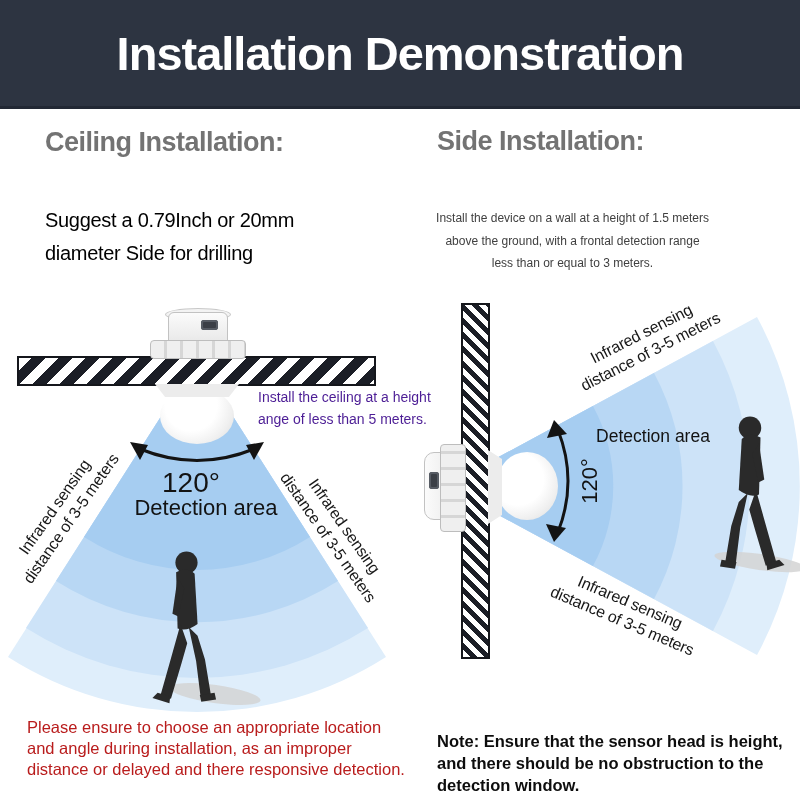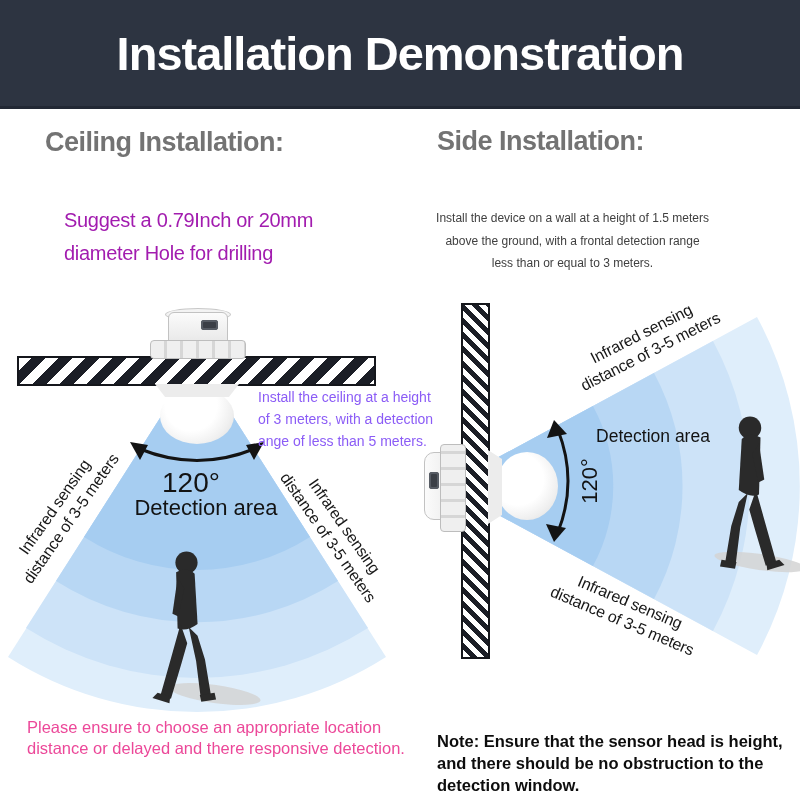--- a/index.html
+++ b/index.html
@@ -33,31 +33,31 @@
   .usb-r{left:429px;top:472px;width:10px;height:17px;border-radius:3px;background:#3b3f46;box-shadow:inset 0 0 0 2px #575c64;}
   .nut-r{left:440px;top:444px;width:24px;height:86px;border:1px solid #bdbdbd;border-radius:4px;
          background:repeating-linear-gradient(0deg,#efefef 0 13px,#d6d6d6 13px 16px);}
   .collar-r{left:488px;top:450px;width:14px;height:74px;background:#ececec;
             clip-path:polygon(0 0,100% 12%,100% 88%,0 100%);}
   .dome-r{left:496px;top:452px;width:62px;height:68px;border-radius:50%;
           background:radial-gradient(circle at 35% 40%,#ffffff 45%,#efefef 70%,#d8d8d8 100%);}
   
   .lbl{position:absolute;z-index:4;}
   .sec-head{font-size:27px;font-weight:600;letter-spacing:-0.5px;color:#737373;}
-  .suggest{left:64px;top:204px;font-size:20px;line-height:33px;letter-spacing:-0.3px;color:#a21caf;}
+  .suggest{left:45px;top:204px;font-size:20px;line-height:33px;letter-spacing:-0.3px;color:#000000;}
   .side-desc{left:365px;top:207px;width:415px;text-align:center;font-size:12px;line-height:22.5px;color:#404040;}
-  .install-note{left:258px;top:386px;font-size:14px;line-height:22px;color:#8b5cf6;}
+  .install-note{left:258px;top:386px;font-size:14px;line-height:22px;color:#4c1d95;}
   .angle-big{font-size:28px;color:#131313;}
   .det-area-l{font-size:22px;color:#131313;}
   .det-area-r{font-size:17.5px;color:#131313;}
   .angle-r{font-size:22px;color:#131313;}
   .ir-label{position:absolute;z-index:4;text-align:center;font-size:16px;line-height:20px;
             color:#171717;white-space:nowrap;letter-spacing:-0.2px;}
   .center{transform:translate(-50%,-50%);}
-  .foot-l{left:27px;top:717px;font-size:16.5px;line-height:21px;color:#ec4899;}
+  .foot-l{left:27px;top:717px;font-size:16.5px;line-height:21px;color:#b91c1c;}
   .foot-r{left:437px;top:730px;font-size:16.5px;line-height:22px;font-weight:700;color:#0d0d0d;}
 </style>
 </head>
 <body>
 
 <div class="page">
 
   <header class="banner">
     <h1>Installation Demonstration</h1>
   </header>
@@ -120,25 +120,24 @@
 
   <div class="part body-r"></div>
   <div class="part usb-r"></div>
   <div class="part nut-r"></div>
   <div class="part dome-r"></div>
   <div class="part collar-r"></div>
 
   <div class="lbl sec-head" style="left:45px;top:127px;">Ceiling Installation:</div>
   <div class="lbl suggest">
     <div>Suggest a 0.79Inch or 20mm</div>
-    <div>diameter Hole for drilling</div>
+    <div>diameter Side for drilling</div>
   </div>
   <div class="lbl install-note">
     <div>Install the ceiling at a height</div>
-    <div>of 3 meters, with a detection</div>
     <div>ange of less than 5 meters.</div>
   </div>
   <div class="lbl angle-big center" style="left:191px;top:483px;">120°</div>
   <div class="lbl det-area-l center" style="left:206px;top:508px;">Detection area</div>
   <div class="ir-label" style="left:63px;top:513px;transform:translate(-50%,-50%) rotate(-55deg);">
     <div>Infrared sensing</div>
     <div>distance of 3-5 meters</div>
   </div>
   <div class="ir-label" style="left:336px;top:532px;transform:translate(-50%,-50%) rotate(55deg);">
     <div>Infrared sensing</div>
@@ -157,20 +156,21 @@
     <div>Infrared sensing</div>
     <div>distance of 3-5 meters</div>
   </div>
   <div class="ir-label" style="left:626px;top:612px;transform:translate(-50%,-50%) rotate(23deg);">
     <div>Infrared sensing</div>
     <div>distance of 3-5 meters</div>
   </div>
 
   <div class="lbl foot-l">
     <div>Please ensure to choose an appropriate location</div>
+    <div>and angle during installation, as an improper</div>
     <div>distance or delayed and there responsive detection.</div>
   </div>
   <div class="lbl foot-r">
     <div>Note: Ensure that the sensor head is height,</div>
     <div>and there should be no obstruction to the</div>
     <div>detection window.</div>
   </div>
 
 </div>
 

